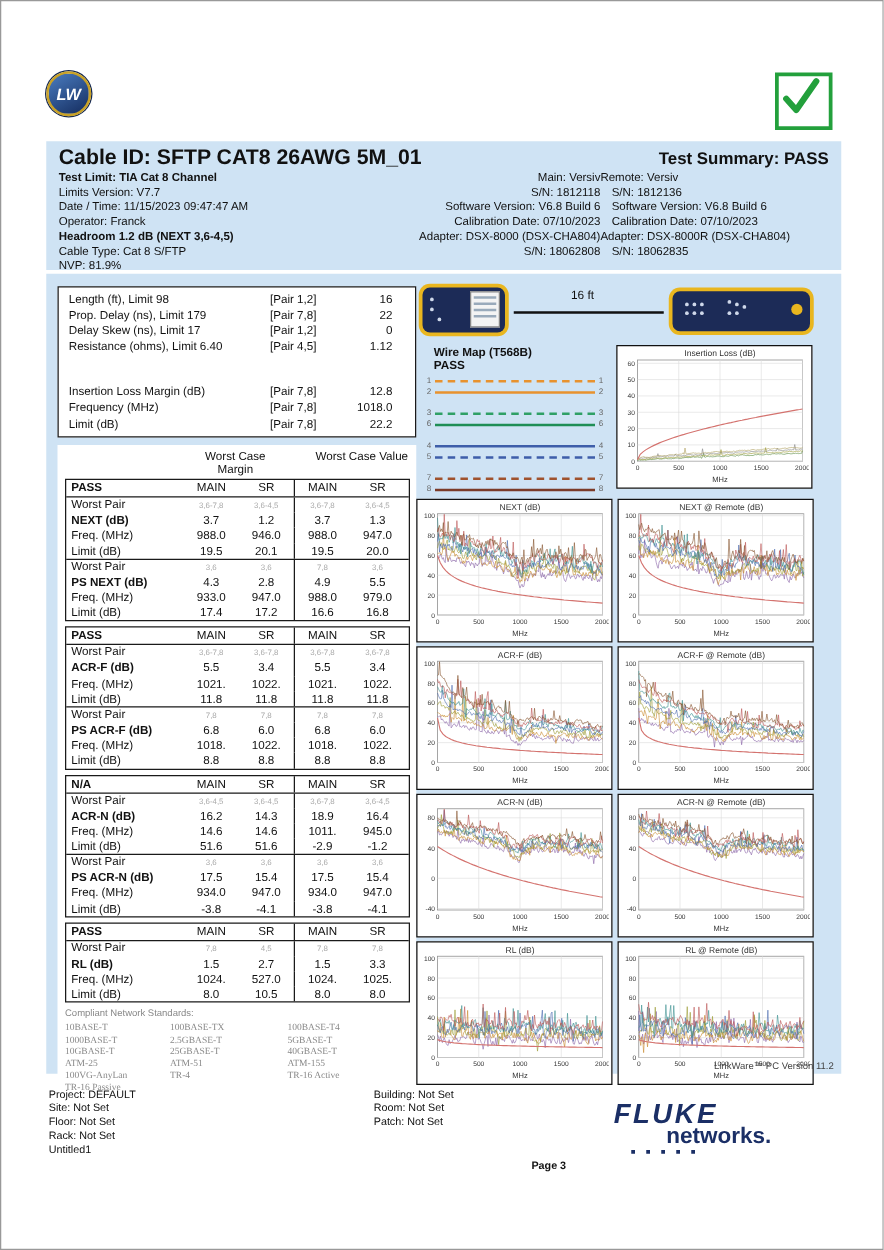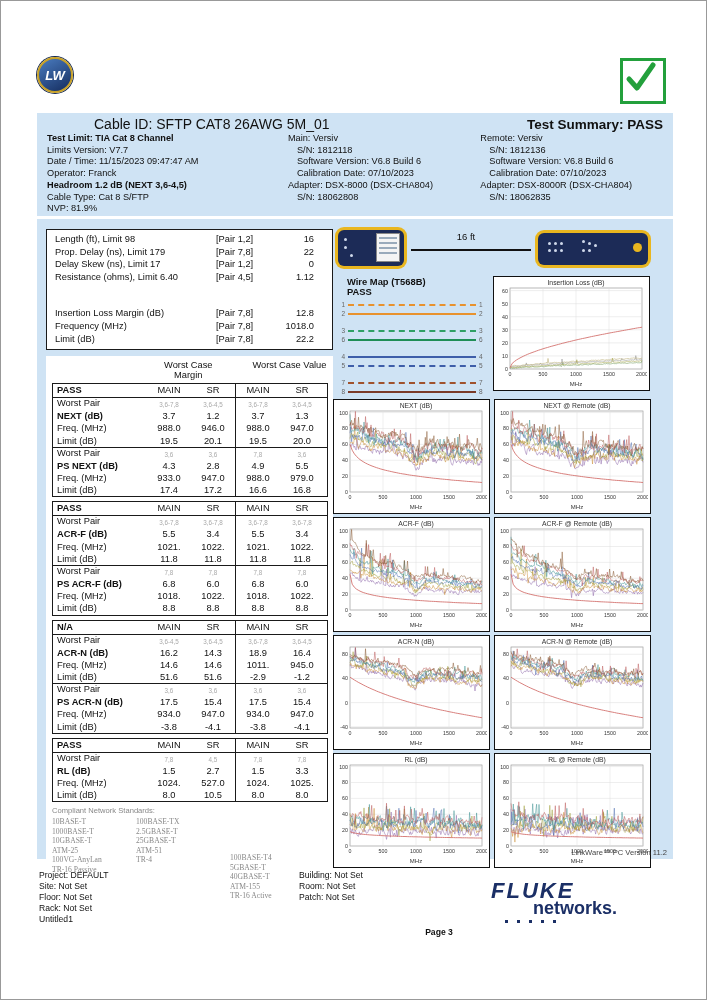--- a/index.html
+++ b/index.html
@@ -9,26 +9,26 @@
   .badge{width:32px;height:32px;border-radius:50%;background:linear-gradient(150deg,#4a7cc0,#142c5e);border:2px solid #c9a227;box-shadow:0 0 0 1px #12264f;color:#fff;font-weight:bold;font-style:italic;font-size:13px;display:flex;align-items:center;justify-content:center;}
   .logo-title{font-size:21px;font-weight:bold;font-style:italic;color:#1d3a70;line-height:21px;letter-spacing:.5px;}
   .logo-sub{font-size:7.6px;font-weight:bold;font-style:italic;color:#2456a4;letter-spacing:.3px;margin-top:1px;}
   
   .check{position:absolute;top:57px;left:619px;width:40px;height:40px;border:3px solid #23a03c;background:#fff;}
   
   .band{position:absolute;left:36px;width:636px;background:#cfe3f4;box-sizing:border-box;}
   .band1{top:112px;height:103px;padding:3px 10px;}
   .band2{top:218px;height:640px;}
   .hrow1{display:flex;justify-content:space-between;align-items:baseline;}
-  .cable-id{font-size:14px;font-weight:normal;margin-left:47px;}
+  .cable-id{font-size:17px;font-weight:bold;}
   .test-summary{font-size:13.5px;font-weight:bold;}
   .hcols{display:flex;margin-top:1px;}
   .hcol{font-size:9.2px;line-height:11.7px;}
   .hcol-left{width:248px;}
-  .hcol-main{width:198px;}
+  .hcol-main{width:198px;text-align:right;}
   .hcol-remote{width:188px;}
   .hline.b{font-weight:bold;}
   .hline.ind{padding-left:9px;}
   
   .left-col{position:absolute;left:9px;top:10px;width:287px;}
   .summary-box{background:#fff;border:1.5px solid #1a1a1a;padding:3px 18px 4px 8px;font-size:9.3px;}
   .srow{display:flex;line-height:12.6px;}
   .srow .lab{flex:1;}
   .srow .pair{width:56px;}
   .srow .val{width:42px;text-align:right;}
@@ -44,21 +44,21 @@
   .tlabel.b{font-weight:bold;}
   .tcell{width:44px;text-align:center;}
   .vsep{border-left:1.5px solid #1a1a1a;}
   .tblock.bsep{border-top:1.2px solid #1a1a1a;}
   .trow.wp{line-height:10px;}
   .trow.wp .tcell{font-size:6.3px;color:#a9a9a9;padding-top:2px;}
   .standards{font-size:7.6px;color:#888;margin-top:3px;line-height:9.6px;}
   .st-cols{display:flex;margin-top:1px;font-family:Liberation Serif, serif;}
   .st-col1{width:84px;}
   .st-col2{width:94px;}
-  .st-col3{width:94px;margin-top:36px;}
+  .st-col3{width:94px;}
   
   .right-col{position:absolute;left:296px;top:8px;width:320px;}
   .devices{position:relative;height:46px;margin-bottom:3px;}
   .dev{background:#e9b61f;border-radius:9px;padding:3px;box-sizing:border-box;position:absolute;}
   .dev-face{width:100%;height:100%;background:#1c2b57;border-radius:6px;position:relative;}
   .dev-left{left:2px;top:0;width:72px;height:42px;}
   .dev-right{right:2px;top:3px;width:116px;height:38px;}
   .dev-screen{position:absolute;right:4px;top:3px;width:22px;height:27px;background:#f4f4f4;border:1px solid #888;}
   .dev-screen i{display:block;height:2px;background:#9ab;margin:3px 2px 0;}
   .dev-dot{position:absolute;width:3px;height:3px;border-radius:50%;background:#cfd8ea;}

